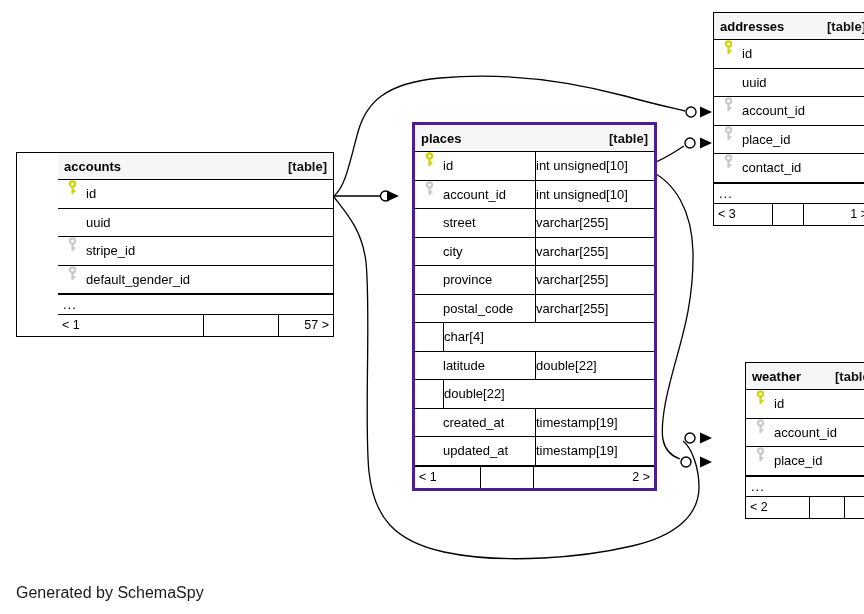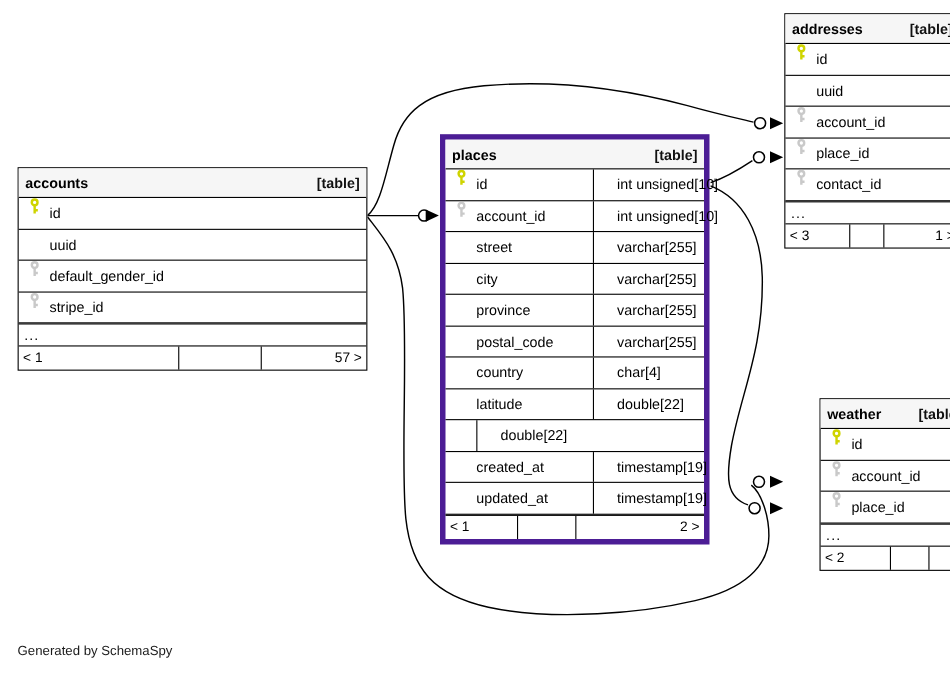--- a/index.html
+++ b/index.html
@@ -5,57 +5,57 @@
   html,body{margin:0;padding:0;background:#fff;}
   .diagram{
     position:relative;width:864px;height:614px;overflow:hidden;
     font-family:"Liberation Sans","DejaVu Sans",sans-serif;color:#000;
   }
   .edges{position:absolute;left:0;top:0;pointer-events:none;}
   .db-table{
     position:absolute;background:#fff;border:1.6px solid #000;
     box-sizing:border-box;font-size:13px;
   }
-  .db-table.emph{border:5px solid #4c1d95;}
+  .db-table.emph{border:3px solid #4c1d95;margin-left:12px;}
   .tbl-header{
     display:flex;justify-content:space-between;align-items:center;
     background:#f6f6f6;border-bottom:1.6px solid #000;
     height:26px;padding:0 6px;box-sizing:content-box;
   }
   .tbl-name{font-weight:bold;}
   .tbl-tag{font-weight:bold;color:#111;}
   .tbl-row{
     display:flex;align-items:flex-start;border-bottom:1.4px solid #000;
     height:27.5px;line-height:27.5px;
   }
   .tbl-row:last-of-type{border-bottom:none;}
   .key-cell{width:28px;display:flex;align-items:center;justify-content:center;flex:none;}
   .col-name{flex:1;white-space:nowrap;overflow:hidden;}
   .col-type{
-    width:101px;flex:none;border-left:1.4px solid #000;
-    padding-left:21px;white-space:nowrap;box-sizing:border-box;
+    width:119px;flex:none;border-left:1.4px solid #000;
+    padding-left:0;white-space:nowrap;box-sizing:border-box;
   }
   .ellipsis-row{
     border-top:1.4px solid #000;height:19px;line-height:19px;
     padding-left:5px;letter-spacing:1px;
   }
   .tbl-footer{
     display:flex;border-top:1.6px solid #000;height:21px;line-height:21px;
     font-size:12.5px;
   }
   .fc{box-sizing:border-box;padding:0 4px;white-space:nowrap;}
   .fc1{border-right:1.4px solid #000;}
   .fc2{border-right:1.4px solid #000;}
   .fc3{flex:1;text-align:right;}
   .tbl-accounts .fc1{width:146px;} .tbl-accounts .fc2{width:75px;}
   .tbl-places   .fc1{width:66px;}  .tbl-places   .fc2{width:53px;}
   .tbl-addresses .fc1{width:59px;} .tbl-addresses .fc2{width:31px;}
   .tbl-weather  .fc1{width:64px;}  .tbl-weather  .fc2{width:35px;}
   .credit{
-    position:absolute;left:16px;top:584px;font-size:12px;color:#1a1a1a;
+    position:absolute;left:16px;top:584px;font-size:16px;color:#1a1a1a;
   }
 </style>
 </head>
 <body>
 
 <div class="diagram">
   <svg class="edges" width="864" height="614">
       <g>
         <path d="M334 196 H380" fill="none" stroke="#000000" stroke-width="1.3"></path>
         <circle cx="385.5" cy="196" r="5" fill="#fff" stroke="#000000" stroke-width="1.4"></circle>
@@ -76,21 +76,21 @@
         <circle cx="686" cy="462" r="5" fill="#fff" stroke="#000000" stroke-width="1.4"></circle>
         <polygon points="700,456.5 700,467.5 712,462" fill="#000000"></polygon>
       </g>
       <g>
         <path d="M334 197 C347 214 362 230 366 262 C371 312 364 425 369 472 C374 517 394 541 444 552 C505 565 585 557 632 546 C676 536 699 515 699 487 C699 468 692 448 683 441" fill="none" stroke="#000000" stroke-width="1.3"></path>
         <circle cx="690" cy="438" r="5" fill="#fff" stroke="#000000" stroke-width="1.4"></circle>
         <polygon points="700,432.5 700,443.5 712,438" fill="#000000"></polygon>
       </g>
     </svg>
   <div id="tables-host">
-      <div class="db-table tbl-accounts" style="left: 16px; top: 152px; width: 318px;">
+      <div class="db-table tbl-accounts" style="left: 16px; top: 152px; width: 318px; padding-left: 41px;">
         <div class="tbl-header">
           <span class="tbl-name">accounts</span>
           <span class="tbl-tag">[table]</span>
         </div>
         <div class="tbl-row">
           <span class="key-cell">
             <svg width="9" height="16" viewBox="0 0 9 16" style="display:block">
               <circle cx="4.5" cy="4" r="2.6" fill="none" stroke="#cfd400" stroke-width="2.2"></circle>
               <path d="M4.5 6.5 V14 M4.5 11.2 H7.4" fill="none" stroke="#cfd400" stroke-width="2.2"></path>
             </svg>
@@ -101,30 +101,30 @@
           <span class="key-cell"></span>
           <span class="col-name">uuid</span>
         </div>
         <div class="tbl-row">
           <span class="key-cell">
             <svg width="9" height="16" viewBox="0 0 9 16" style="display:block">
               <circle cx="4.5" cy="4" r="2.6" fill="none" stroke="#c9c9c9" stroke-width="2.2"></circle>
               <path d="M4.5 6.5 V14 M4.5 11.2 H7.4" fill="none" stroke="#c9c9c9" stroke-width="2.2"></path>
             </svg>
           </span>
+          <span class="col-name">stripe_id</span>
+        </div>
+        <div class="tbl-row">
+          <span class="key-cell">
+            <svg width="9" height="16" viewBox="0 0 9 16" style="display:block">
+              <circle cx="4.5" cy="4" r="2.6" fill="none" stroke="#c9c9c9" stroke-width="2.2"></circle>
+              <path d="M4.5 6.5 V14 M4.5 11.2 H7.4" fill="none" stroke="#c9c9c9" stroke-width="2.2"></path>
+            </svg>
+          </span>
           <span class="col-name">default_gender_id</span>
-        </div>
-        <div class="tbl-row">
-          <span class="key-cell">
-            <svg width="9" height="16" viewBox="0 0 9 16" style="display:block">
-              <circle cx="4.5" cy="4" r="2.6" fill="none" stroke="#c9c9c9" stroke-width="2.2"></circle>
-              <path d="M4.5 6.5 V14 M4.5 11.2 H7.4" fill="none" stroke="#c9c9c9" stroke-width="2.2"></path>
-            </svg>
-          </span>
-          <span class="col-name">stripe_id</span>
         </div>
         <div class="ellipsis-row">...</div>
         <div class="tbl-footer">
           <span class="fc fc1">&lt; 1</span>
           <span class="fc fc2"></span>
           <span class="fc fc3">57 &gt;</span>
         </div>
       </div>
       <div class="db-table tbl-places emph" style="left: 400px; top: 122px; width: 245px;">
         <div class="tbl-header">
@@ -166,21 +166,20 @@
           <span class="col-name">province</span>
           <span class="col-type">varchar[255]</span>
         </div>
         <div class="tbl-row">
           <span class="key-cell"></span>
           <span class="col-name">postal_code</span>
           <span class="col-type">varchar[255]</span>
         </div>
         <div class="tbl-row">
           <span class="key-cell"></span>
-          <span class="col-name">country</span>
           <span class="col-type">char[4]</span>
         </div>
         <div class="tbl-row">
           <span class="key-cell"></span>
           <span class="col-name">latitude</span>
           <span class="col-type">double[22]</span>
         </div>
         <div class="tbl-row">
           <span class="key-cell"></span>
           <span class="col-type">double[22]</span>

